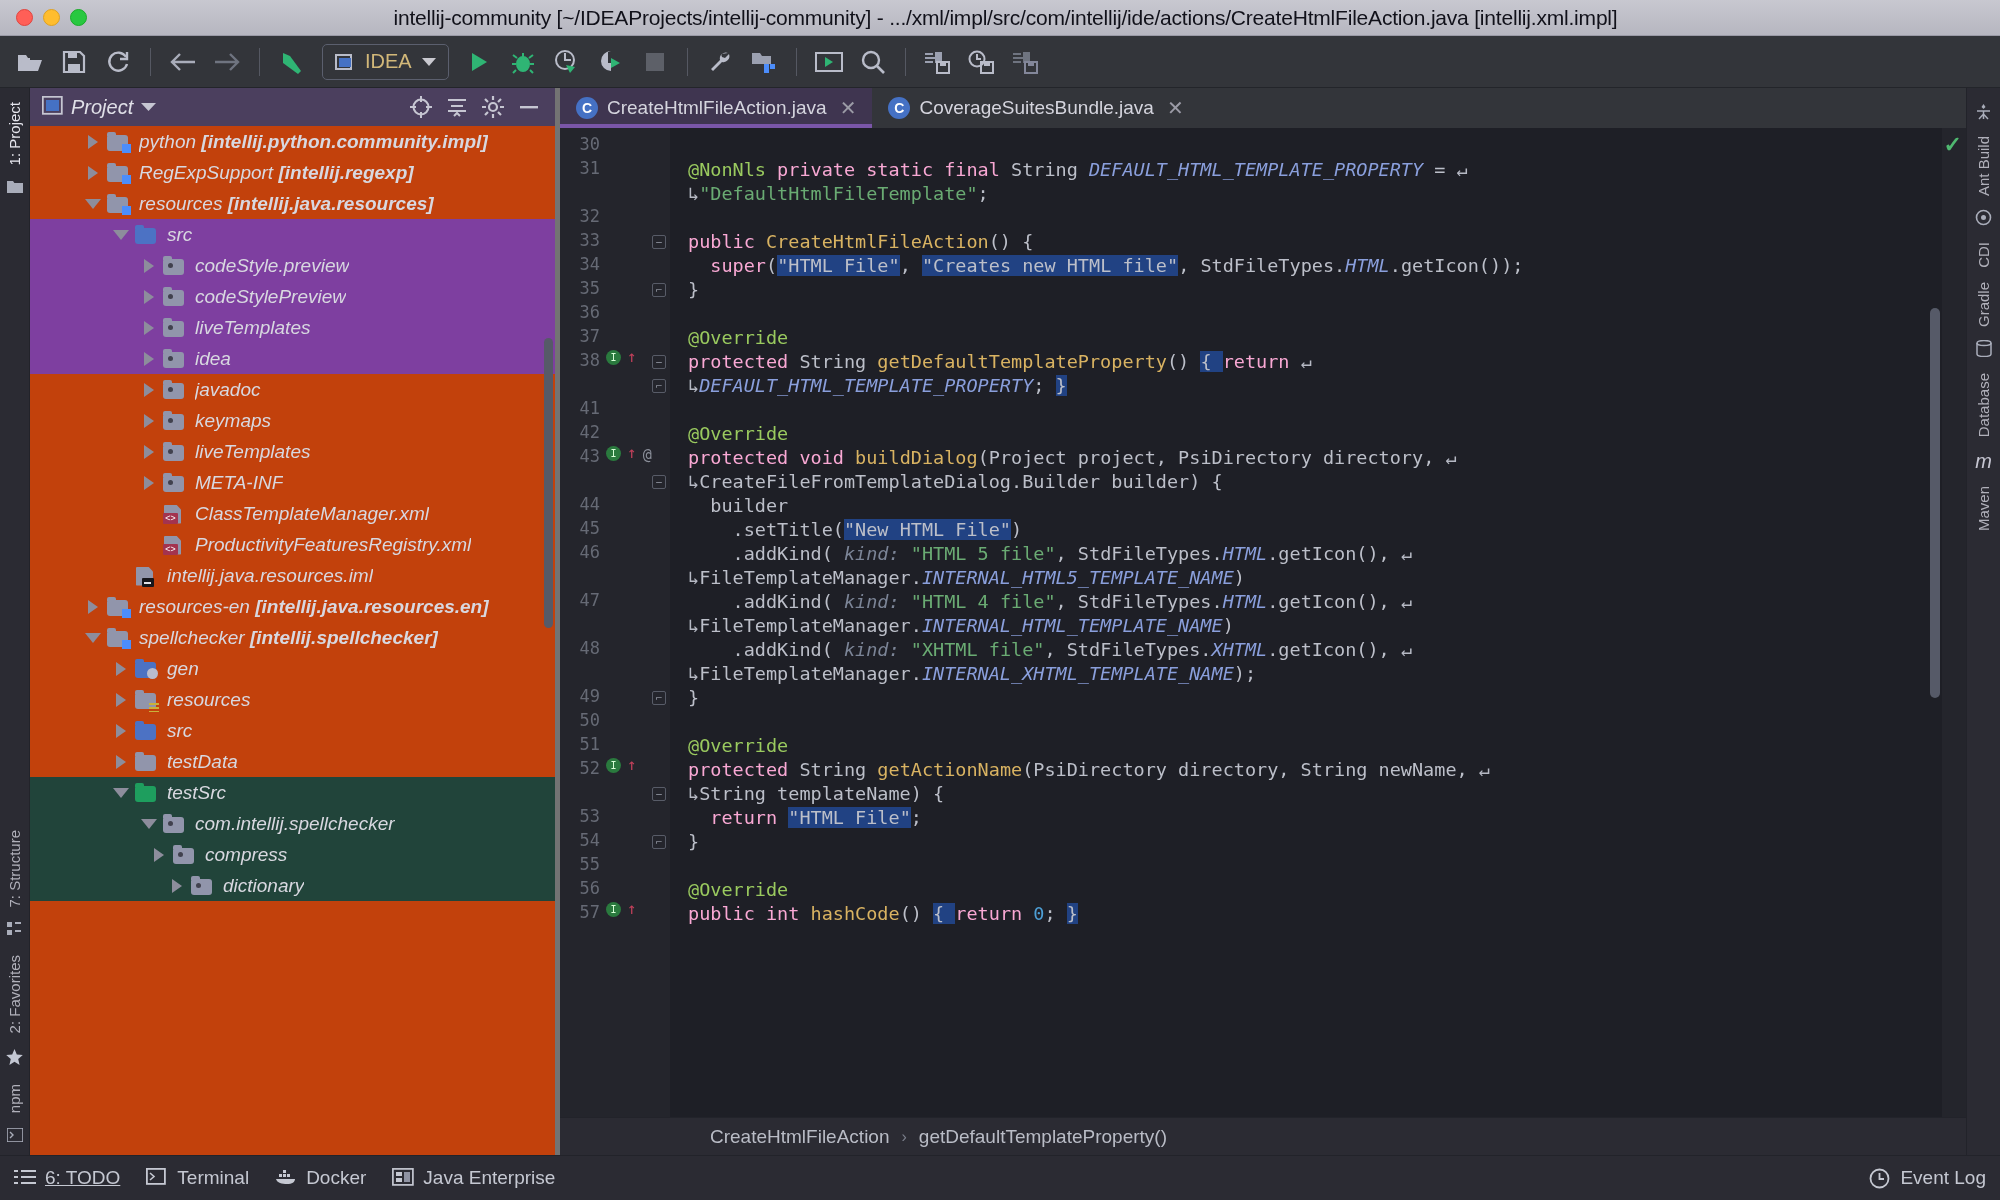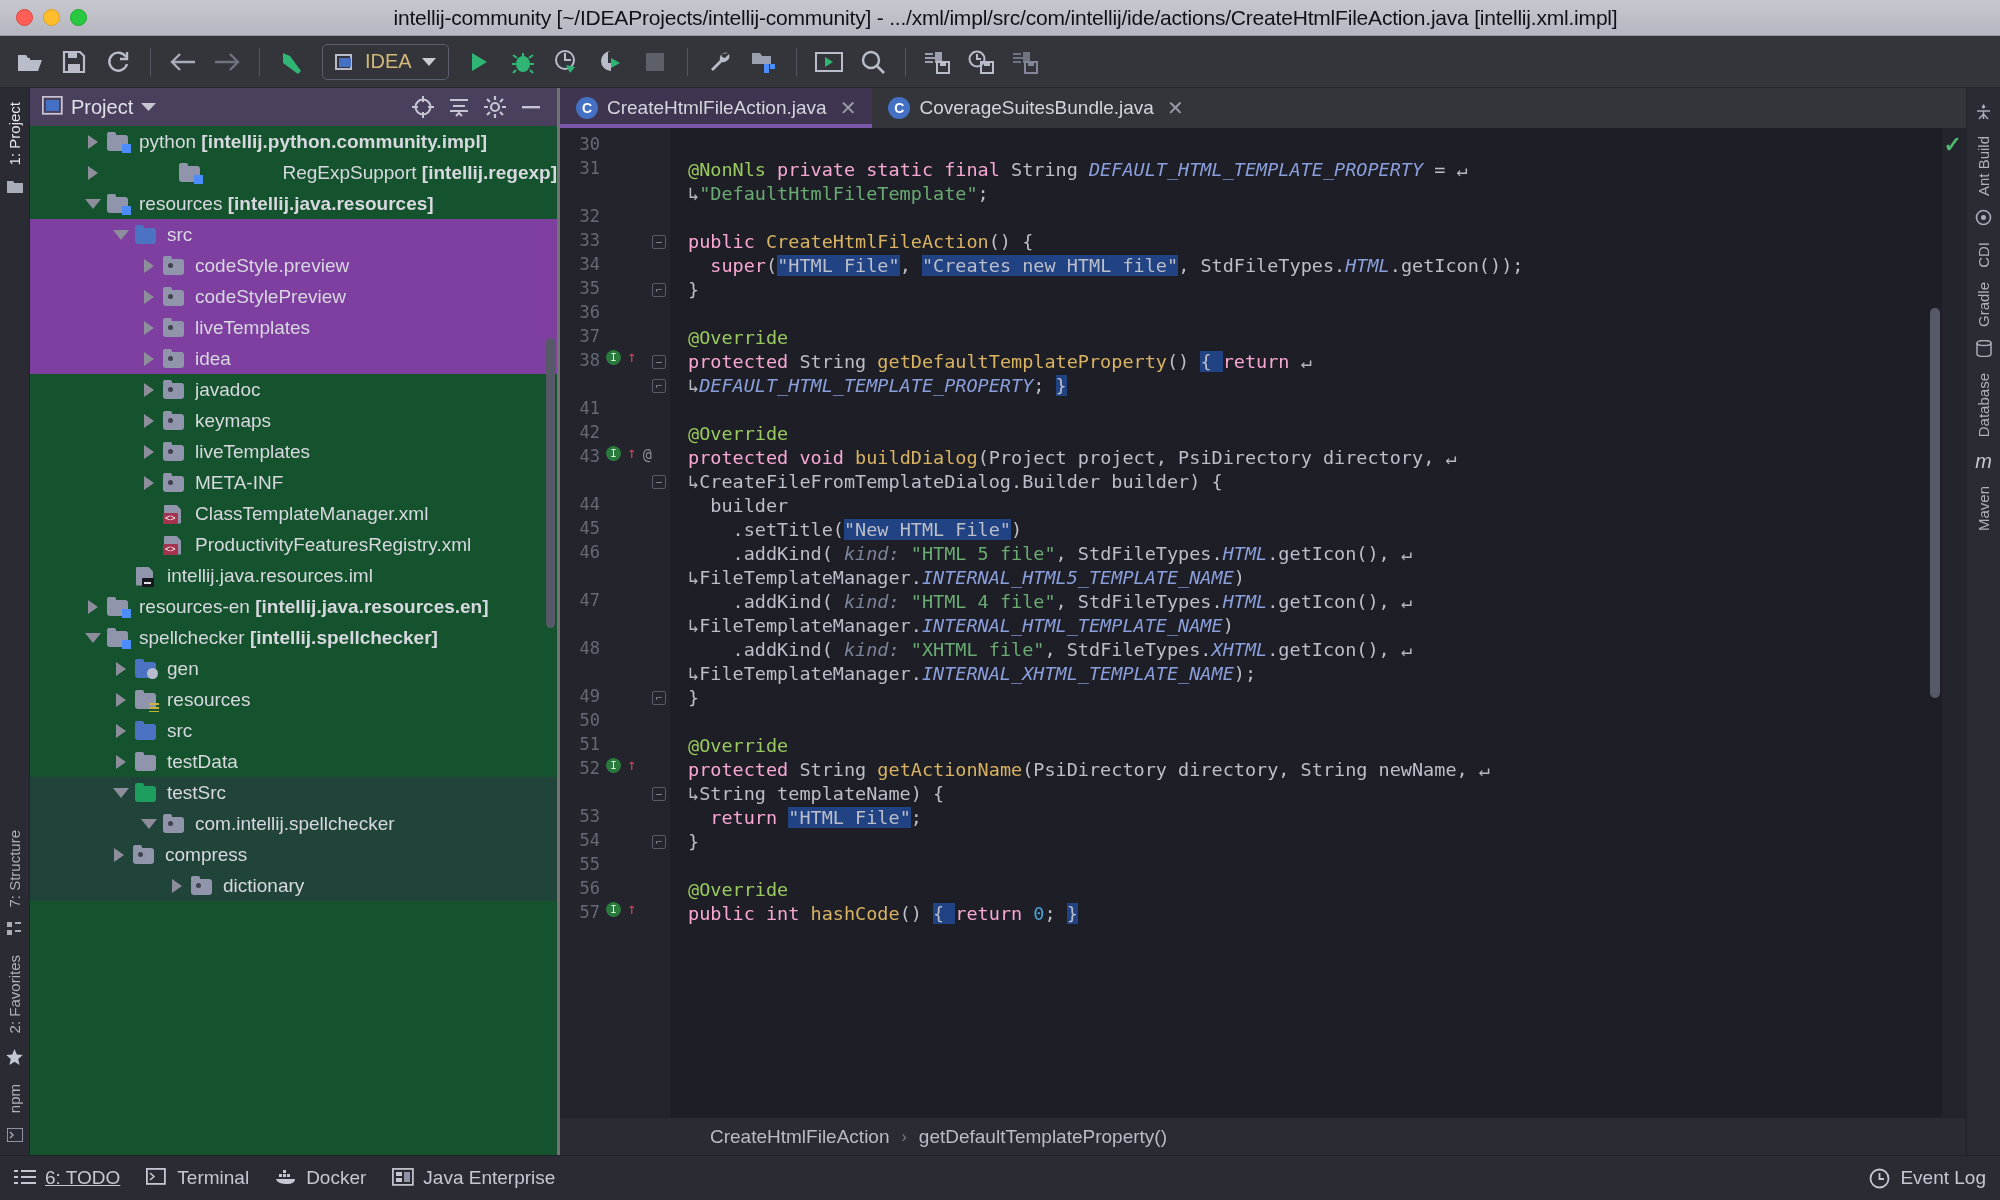--- a/index.html
+++ b/index.html
@@ -69,24 +69,25 @@
   .vlabel {
     writing-mode: vertical-rl; transform: rotate(180deg);
     font-size: 15px; color: #b0b0ba; white-space: nowrap;
     padding: 6px 0;
   }
   .vlabel.sel { color: #e6e6ee; }
   .vicon { color: #b0b0ba; font-size: 15px; padding: 5px 0; }
 
   
   .project-panel {
-    width: 530px; background: #14532d;
+    width: 530px; background: #c2410c;
     display: flex; flex-direction: column;
-    border-right: 3px solid #737373;
+    border-right: 5px solid #737373;
     position: relative;
+    font-style: italic;
   }
   .pp-header {
     height: 38px; background: #4b3f5e;
     display: flex; align-items: center; padding: 0 12px; gap: 8px;
   }
   .pp-title { color: #e0e0e8; font-size: 20px; font-weight: 500; }
   .pp-spacer { flex: 1; }
   .pp-ico { color: #c0c0cc; width: 28px; height: 28px; display: flex; align-items:center; justify-content:center; }
 
   .tree { flex: 1; overflow: hidden; position: relative; padding-top: 0px; }
@@ -443,21 +444,21 @@
         <div class="row" style="padding-left: 54px;">
           <span class="arrow">
             <i></i>
           </span>
           <span class="fico">
             <span class="folder f-grey"></span>
             <span class="badge-blue"></span>
           </span>
           <span class="lbl mod"><span style="font-weight:normal">python</span><span style="font-weight:bold"> [intellij.python.community.impl]</span></span>
         </div>
-        <div class="row" style="padding-left: 54px; justify-content: space-between;">
+        <div class="row" style="padding-left: 54px;">
           <span class="arrow">
             <i></i>
           </span>
           <span class="fico">
             <span class="folder f-grey"></span>
             <span class="badge-blue"></span>
           </span>
           <span class="lbl mod"><span style="font-weight:normal">RegExpSupport</span><span style="font-weight:bold"> [intellij.regexp]</span></span>
         </div>
         <div class="row" style="padding-left: 54px;">
@@ -653,21 +654,21 @@
         <div class="row sel-green" style="padding-left: 110px;">
           <span class="arrow open">
             <i></i>
           </span>
           <span class="fico">
             <span class="folder f-grey"></span>
             <span class="badge-dot"></span>
           </span>
           <span class="lbl">com.intellij.spellchecker</span>
         </div>
-        <div class="row sel-green" style="padding-left: 80px;">
+        <div class="row sel-green" style="padding-left: 120px;">
           <span class="arrow">
             <i></i>
           </span>
           <span class="fico">
             <span class="folder f-grey"></span>
             <span class="badge-dot"></span>
           </span>
           <span class="lbl">compress</span>
         </div>
         <div class="row sel-green" style="padding-left: 138px;">

